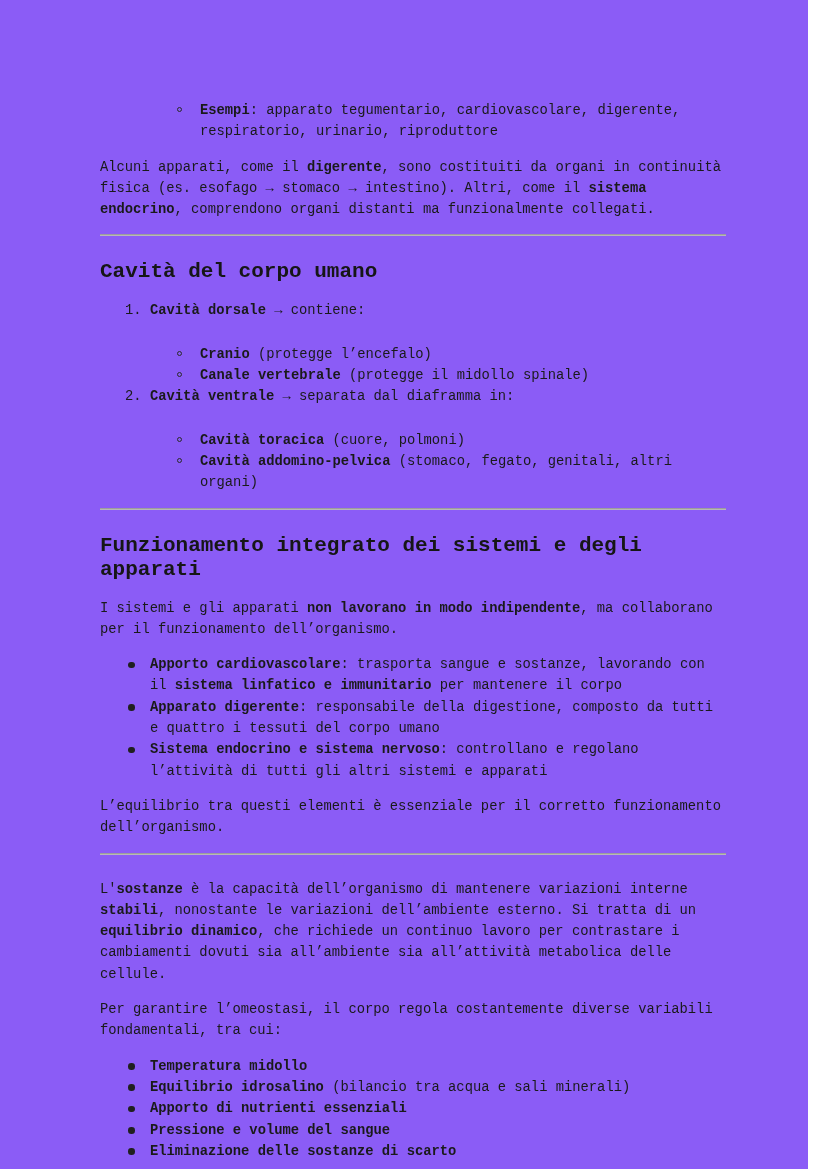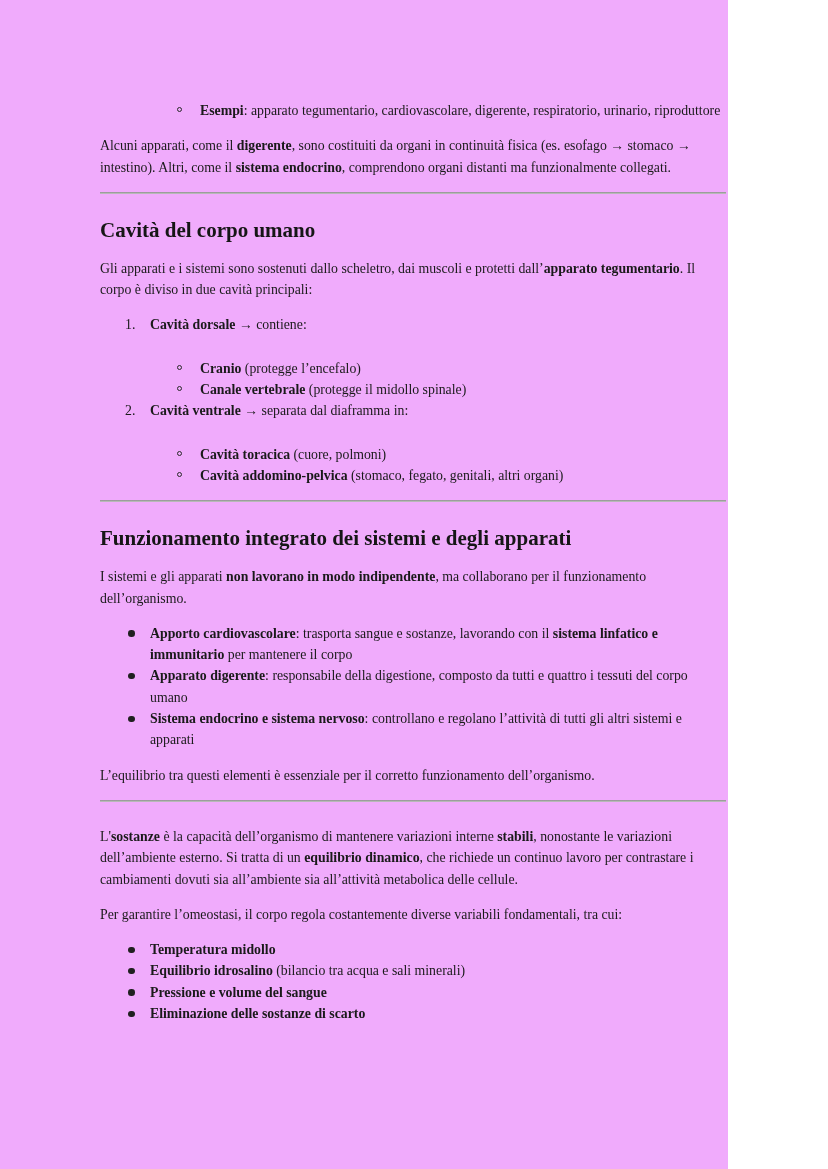--- a/index.html
+++ b/index.html
@@ -1,21 +1,21 @@
 <!DOCTYPE html>
 <html><head>
 <meta charset="utf-8">
 <style>
   * { margin:0; padding:0; box-sizing:border-box; }
   html, body { background:#ffffff; }
   .page {
     position:relative;
-    width:728px; height:1169px;
-    background:#f0abfc;
-    font-family:Liberation Serif, serif;
+    width:808px; height:1169px;
+    background:#8b5cf6;
+    font-family:Liberation Mono, monospace;
     color:#1a1a1a;
     overflow:hidden;
   }
   .content {
     position:absolute;
     left:100px; top:100px;
     width:626px;
     font-size:13.8px;
     line-height:21.3px;
   }
@@ -70,21 +70,20 @@
         <span class="dot-hollow"></span>
         <span><b>Esempi</b><span>: apparato tegumentario, cardiovascolare, digerente, respiratorio, urinario, riproduttore</span></span>
       </div>
     </div>
 
     <p><span>Alcuni apparati, come il </span><b>digerente</b><span>, sono costituiti da organi in continuità fisica (es. esofago → stomaco → intestino). Altri, come il </span><b>sistema endocrino</b><span>, comprendono organi distanti ma funzionalmente collegati.</span></p>
 
     <div class="hr"></div>
 
     <h2>Cavità del corpo umano</h2>
-    <p><span>Gli apparati e i sistemi sono sostenuti dallo scheletro, dai muscoli e protetti dall’</span><b>apparato tegumentario</b><span>. Il corpo è diviso in due cavità principali:</span></p>
 
     <div class="list">
       <div class="li li-num">
         <span class="num">1.</span>
         <span><b>Cavità dorsale</b><span> → contiene:</span></span>
         <div class="sublist">
           <div class="li li-l2" style="padding-left:50px">
             <span class="dot-hollow" style="left:27px"></span>
             <span><b>Cranio</b><span> (protegge l’encefalo)</span></span>
           </div>
@@ -141,20 +140,24 @@
       <div class="li li-l1">
         <span class="dot-filled"></span>
         <span><b>Temperatura midollo</b></span>
       </div>
       <div class="li li-l1">
         <span class="dot-filled"></span>
         <span><b>Equilibrio idrosalino</b><span> (bilancio tra acqua e sali minerali)</span></span>
       </div>
       <div class="li li-l1">
         <span class="dot-filled"></span>
+        <span><b>Apporto di nutrienti essenziali</b></span>
+      </div>
+      <div class="li li-l1">
+        <span class="dot-filled"></span>
         <span><b>Pressione e volume del sangue</b></span>
       </div>
       <div class="li li-l1">
         <span class="dot-filled"></span>
         <span><b>Eliminazione delle sostanze di scarto</b></span>
       </div>
     </div>
 
   </div>
 </div>

